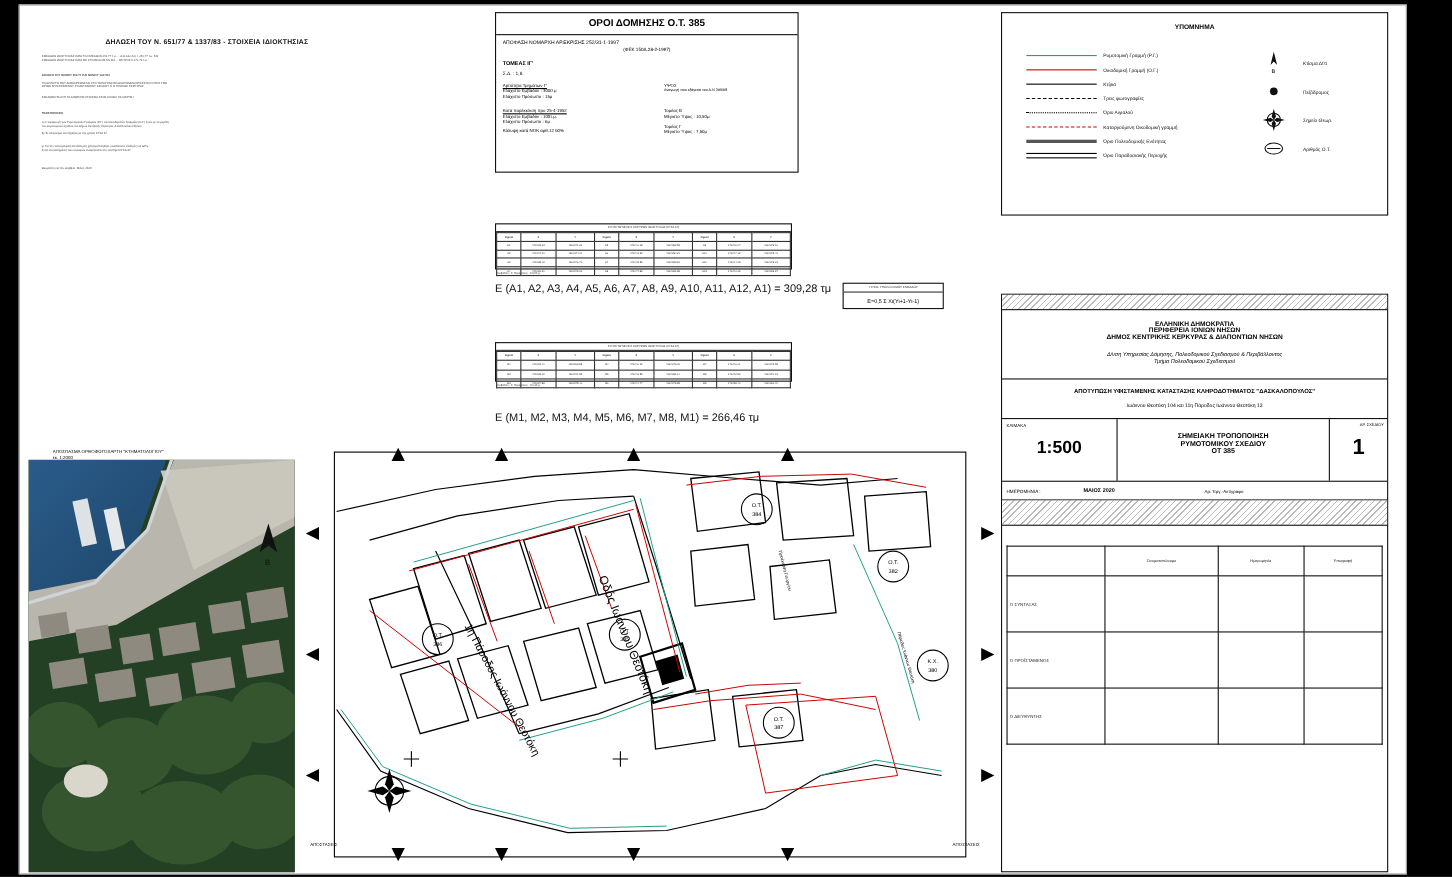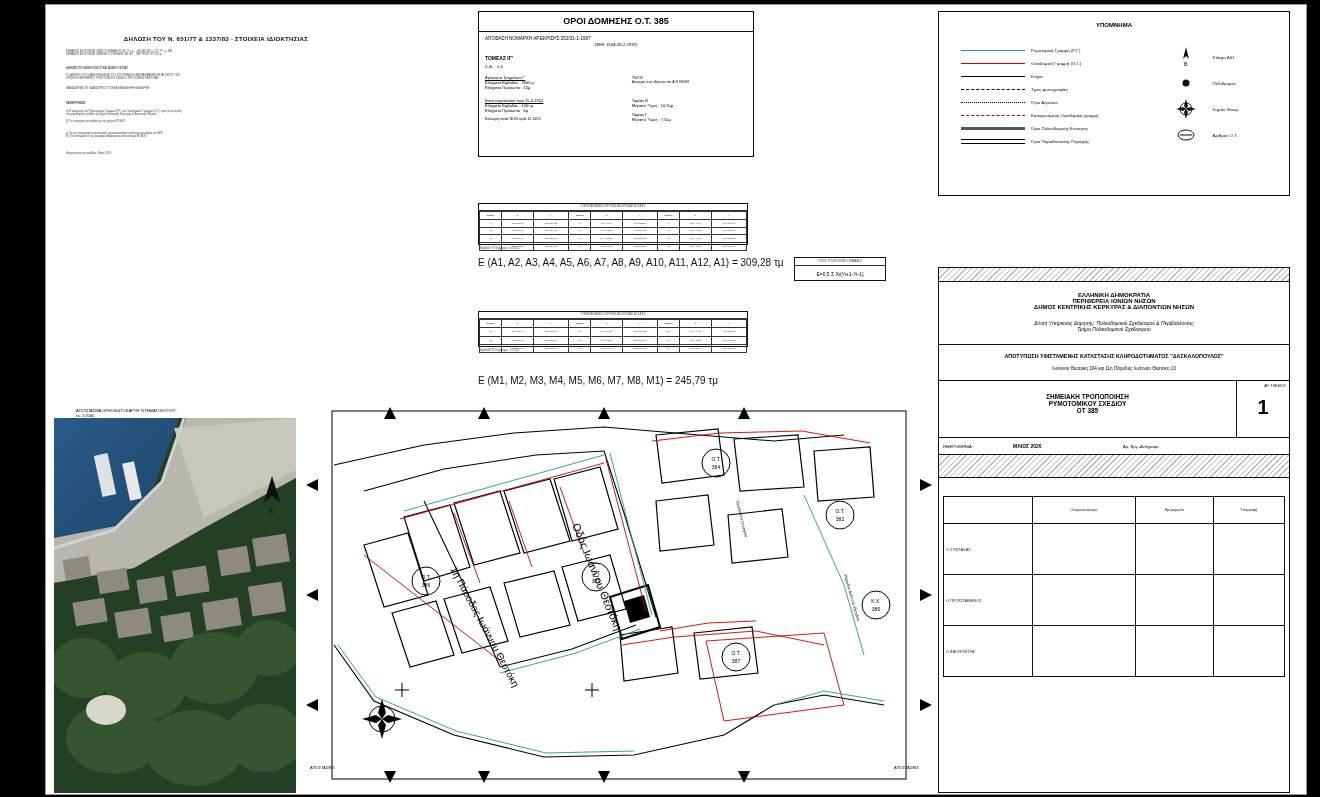--- a/index.html
+++ b/index.html
@@ -1,17 +1,17 @@
 <!DOCTYPE html>
 <html><head>
 <meta charset="utf-8">
 <style>
   html,body{margin:0;padding:0;background:#000;}
   body{width:1320px;height:797px;overflow:hidden;font-family:"Liberation Sans",sans-serif;}
-  #sheet{position:absolute;left:45px;top:4px;width:1260px;height:789px;background:#fff;border:1px solid #999;}
+  #sheet{position:absolute;left:17px;top:4px;width:1260px;height:789px;background:#fff;border:1px solid #999;}
   .blk{position:absolute;box-sizing:border-box;}
   .bx{border:1px solid #111;background:#fff;}
   .ttl{font-weight:bold;text-align:center;}
   .tiny2{font-size:2.6px;line-height:1.3;color:#444;}
   .lbl{font-size:5px;}
   .mini{font-size:4px;}
   table.grid{border-collapse:collapse;width:100%;height:100%;}
   table.grid td,table.grid th{border:.5px solid #333;font-size:2.4px;padding:0;text-align:center;color:#333;overflow:hidden;}
   .legline{height:0;border-top:1.2px solid #000;width:64px;}
   .legrow{display:flex;align-items:center;height:13px;}
@@ -196,21 +196,21 @@
             <td>179444.77</td>
             <td>4394379.88</td>
             <td>Μ9</td>
             <td>179438.40</td>
             <td>4394366.70</td>
           </tr>
         </tbody>
       </table>
   </div>
   <div class="blk tiny2" style="left:434px;top:344px;width:200px;">Εμβαδόν : Ε   Περίμετρος : 52,10 μ.</div>
-  <div class="blk" style="left:432px;top:370px;width:320px;font-size:10px;color:#111;">Ε (Μ1, Μ2, Μ3, Μ4, Μ5, Μ6, Μ7, Μ8, Μ1) = 245,79 τμ</div>
+  <div class="blk" style="left:432px;top:370px;width:320px;font-size:10px;color:#111;">Ε (Μ1, Μ2, Μ3, Μ4, Μ5, Μ6, Μ7, Μ8, Μ1) = 266,46 τμ</div>
 
   <div class="blk bx" style="left:892px;top:6px;width:352px;height:185px;">
     <div style="text-align:center;font-size:6px;font-weight:bold;margin-top:10px;">ΥΠΟΜΝΗΜΑ</div>
     <div style="display:flex;margin-top:16px;">
       <div style="width:218px;padding-left:22px;" id="legend-left">
           <div class="legrow">
             <span class="legline" style="border-top:1.3px solid #1f9e86;"></span>
             <span class="legtxt">Ρυμοτομική Γραμμή (Ρ.Γ.)</span>
           </div>
           <div class="legrow">
@@ -292,20 +292,24 @@
       <div style="font-size:5px;font-style:italic;">Τμήμα Πολεοδομικού Σχεδιασμού</div>
     </div>
     <div style="border-top:1px solid #111;margin-top:12px;"></div>
     <div style="text-align:center;padding:8px 4px 0 4px;">
       <div style="font-size:5.4px;font-weight:bold;">ΑΠΟΤΥΠΩΣΗ ΥΦΙΣΤΑΜΕΝΗΣ ΚΑΤΑΣΤΑΣΗΣ ΚΛΗΡΟΔΟΤΗΜΑΤΟΣ "ΔΑΣΚΑΛΟΠΟΥΛΟΣ"</div>
       <div style="font-size:4.6px;margin-top:7px;">Ιωάννου Θεοτόκη 104 και 11η Πάροδος Ιωάννου Θεοτόκη 13</div>
     </div>
     <div style="border-top:1px solid #111;margin-top:9px;"></div>
 
     <div style="display:flex;height:56px;">
+      <div class="cellbox" style="width:104px;border:none;border-right:1px solid #111;position:relative;">
+        <div style="font-size:4px;position:absolute;left:4px;top:3px;">ΚΛΙΜΑΚΑ</div>
+        <div style="font-size:16px;font-weight:bold;text-align:center;margin-top:18px;">1:500</div>
+      </div>
       <div style="flex:1;border-right:1px solid #111;text-align:center;padding-top:12px;">
         <div style="font-size:6.4px;font-weight:bold;">ΣΗΜΕΙΑΚΗ ΤΡΟΠΟΠΟΙΗΣΗ</div>
         <div style="font-size:6.4px;font-weight:bold;">ΡΥΜΟΤΟΜΙΚΟΥ ΣΧΕΔΙΟΥ</div>
         <div style="font-size:6.4px;font-weight:bold;">ΟΤ 385</div>
       </div>
       <div style="width:52px;position:relative;">
         <div style="font-size:3.6px;position:absolute;right:3px;top:3px;">ΑΡ. ΣΧΕΔΙΟΥ</div>
         <div style="font-size:20px;font-weight:bold;text-align:center;margin-top:15px;">1</div>
       </div>
     </div>

